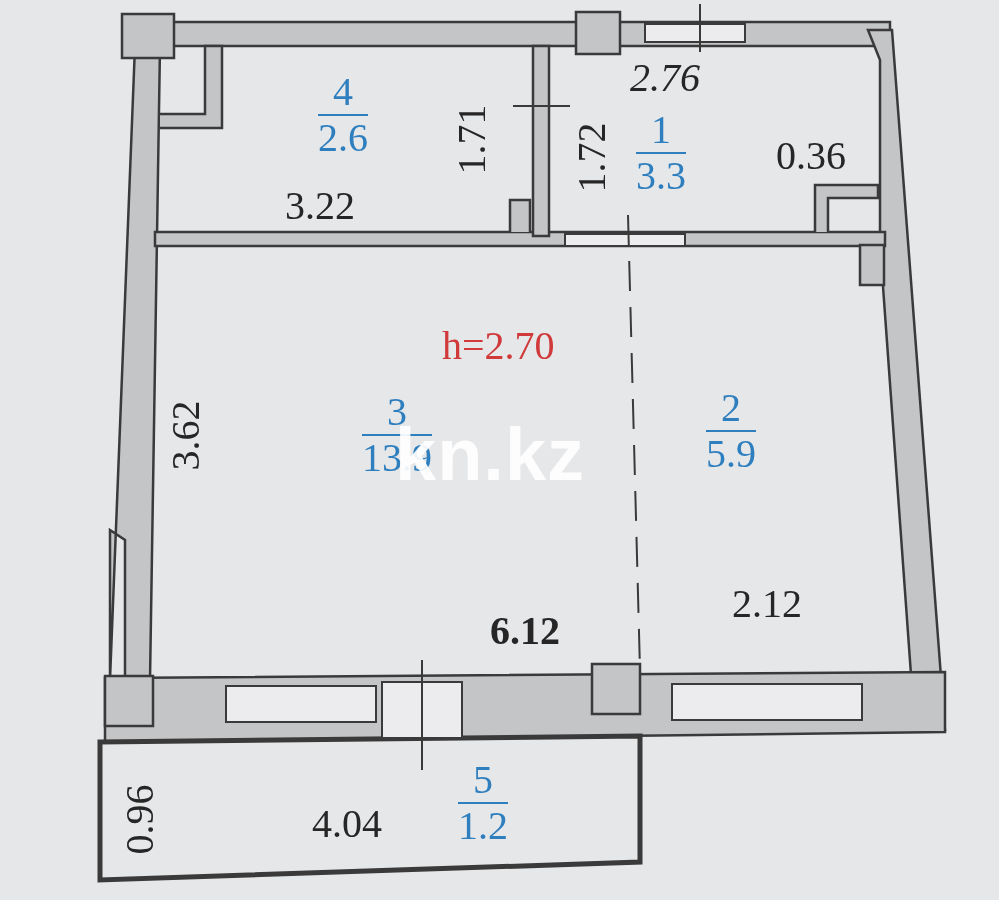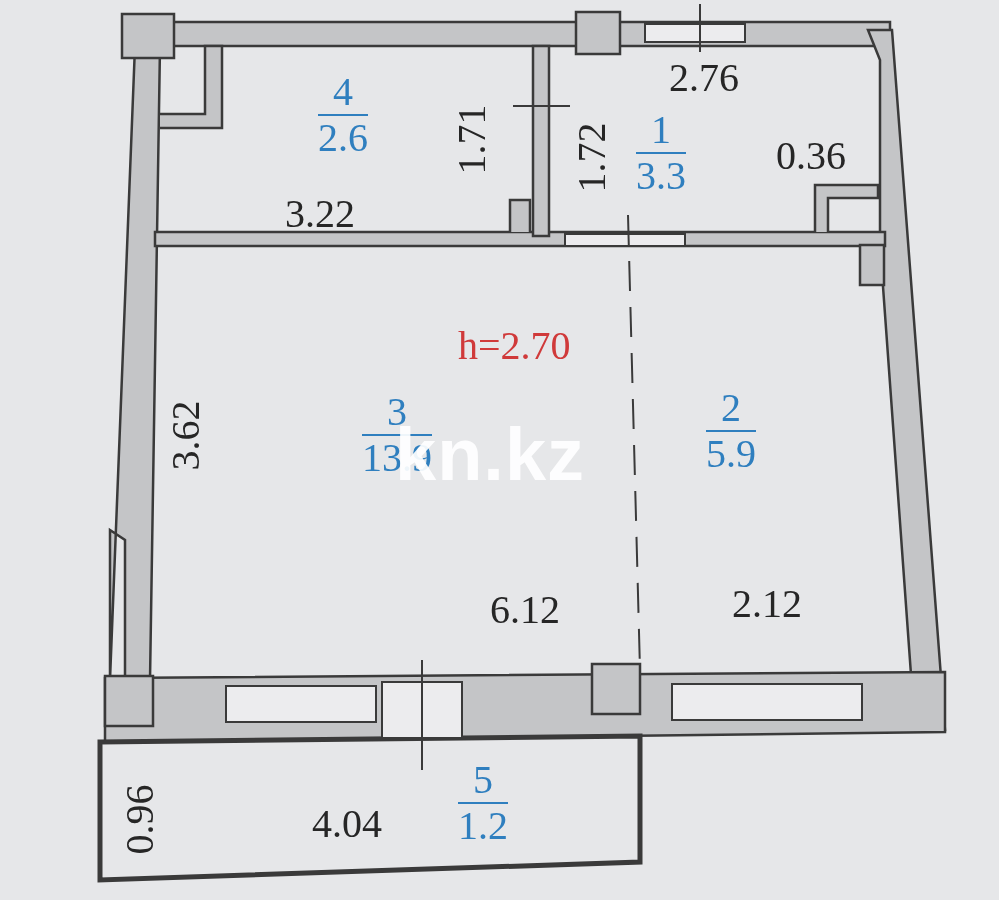--- a/index.html
+++ b/index.html
@@ -9,21 +9,21 @@
     font-family: "Liberation Serif", "DejaVu Serif", serif;
     position: relative;
   }
   .plan { position: absolute; left: 0; top: 0; width: 999px; height: 900px; }
   .lbl { position: absolute; white-space: nowrap; }
   .dim { color: #262626; font-size: 40px; }
   .vert { transform: rotate(-90deg); transform-origin: center center; }
   .room { position: absolute; text-align: center; color: #2f7fbf; font-size: 40px; line-height: 1.0; }
   .room .num { display: block; border-bottom: 2px solid #2f7fbf; padding: 0 6px 2px; }
   .room .area { display: block; padding-top: 2px; }
-  .height { color: #d03a3a; font-size: 40px; margin-left: 16px; }
+  .height { color: #d03a3a; font-size: 40px; }
   .watermark {
     position: absolute; left: 395px; top: 412px;
     font-family: "Liberation Sans", "DejaVu Sans", sans-serif;
     font-size: 74px; font-weight: bold; color: rgba(255,255,255,0.92);
     letter-spacing: 1px;
   }
 </style>
 </head>
 <body>
 
@@ -87,24 +87,24 @@
   <span class="num">2</span>
   <span class="area">5.9</span>
 </div>
 <div class="room" style="left:458px; top:760px;">
   <span class="num">5</span>
   <span class="area">1.2</span>
 </div>
 
 <div class="lbl height" style="left:442px; top:322px;">h=2.70</div>
 
-<div class="lbl dim" style="left:285px; top:182px;margin-top:8px;">3.22</div>
+<div class="lbl dim" style="left:285px; top:182px;">3.22</div>
 <div class="lbl dim vert" style="left:436px; top:116px;">1.71</div>
 <div class="lbl dim vert" style="left:556px; top:134px;">1.72</div>
-<div class="lbl dim" style="left:669px; top:54px;">2.76</div>
+<div class="lbl dim" style="left:630px; top:54px;font-style:italic;">2.76</div>
 <div class="lbl dim" style="left:776px; top:132px;">0.36</div>
 <div class="lbl dim vert" style="left:150px; top:412px;">3.62</div>
-<div class="lbl dim" style="left:490px; top:586px;">6.12</div>
+<div class="lbl dim" style="left:490px; top:607px;font-weight:bold;">6.12</div>
 <div class="lbl dim" style="left:708px; top:580px;margin-left:24px;">2.12</div>
 <div class="lbl dim" style="left:312px; top:800px;text-align:right;">4.04</div>
 <div class="lbl dim vert" style="left:104px; top:796px;">0.96</div>
 
 <div class="watermark">kn.kz</div>
 
 </body></html>

